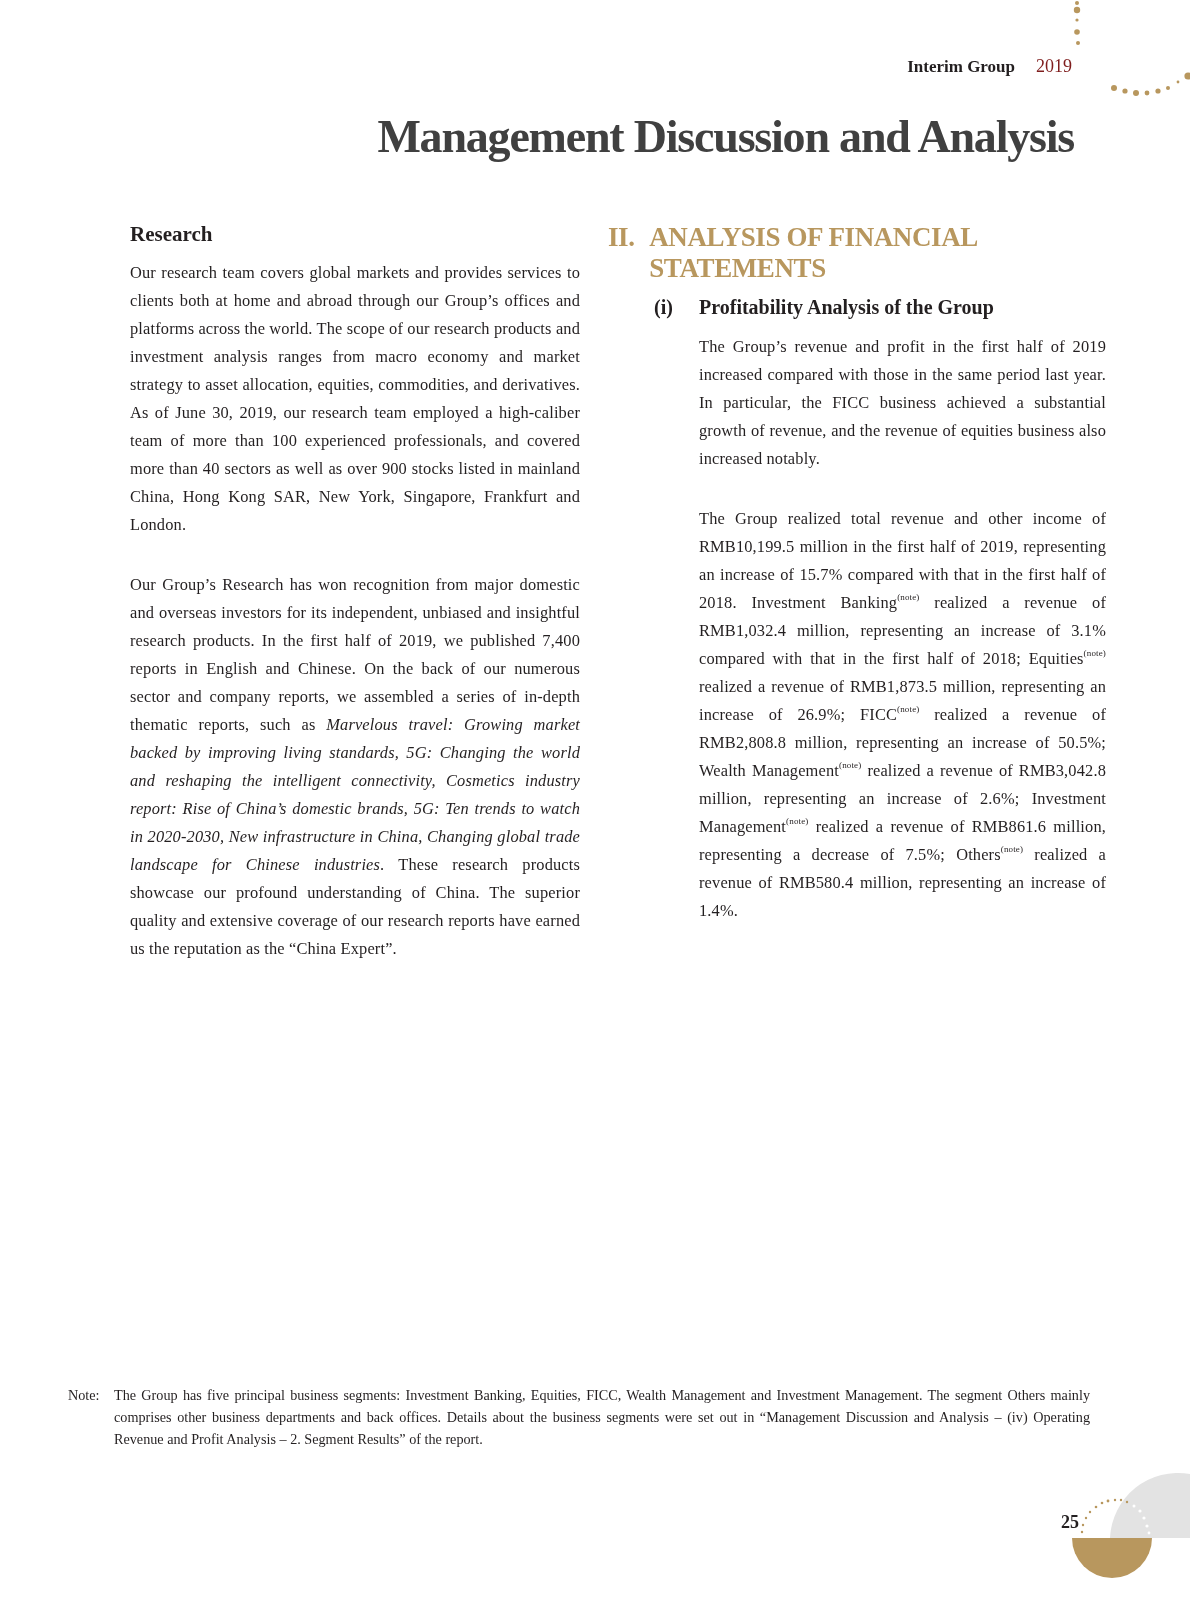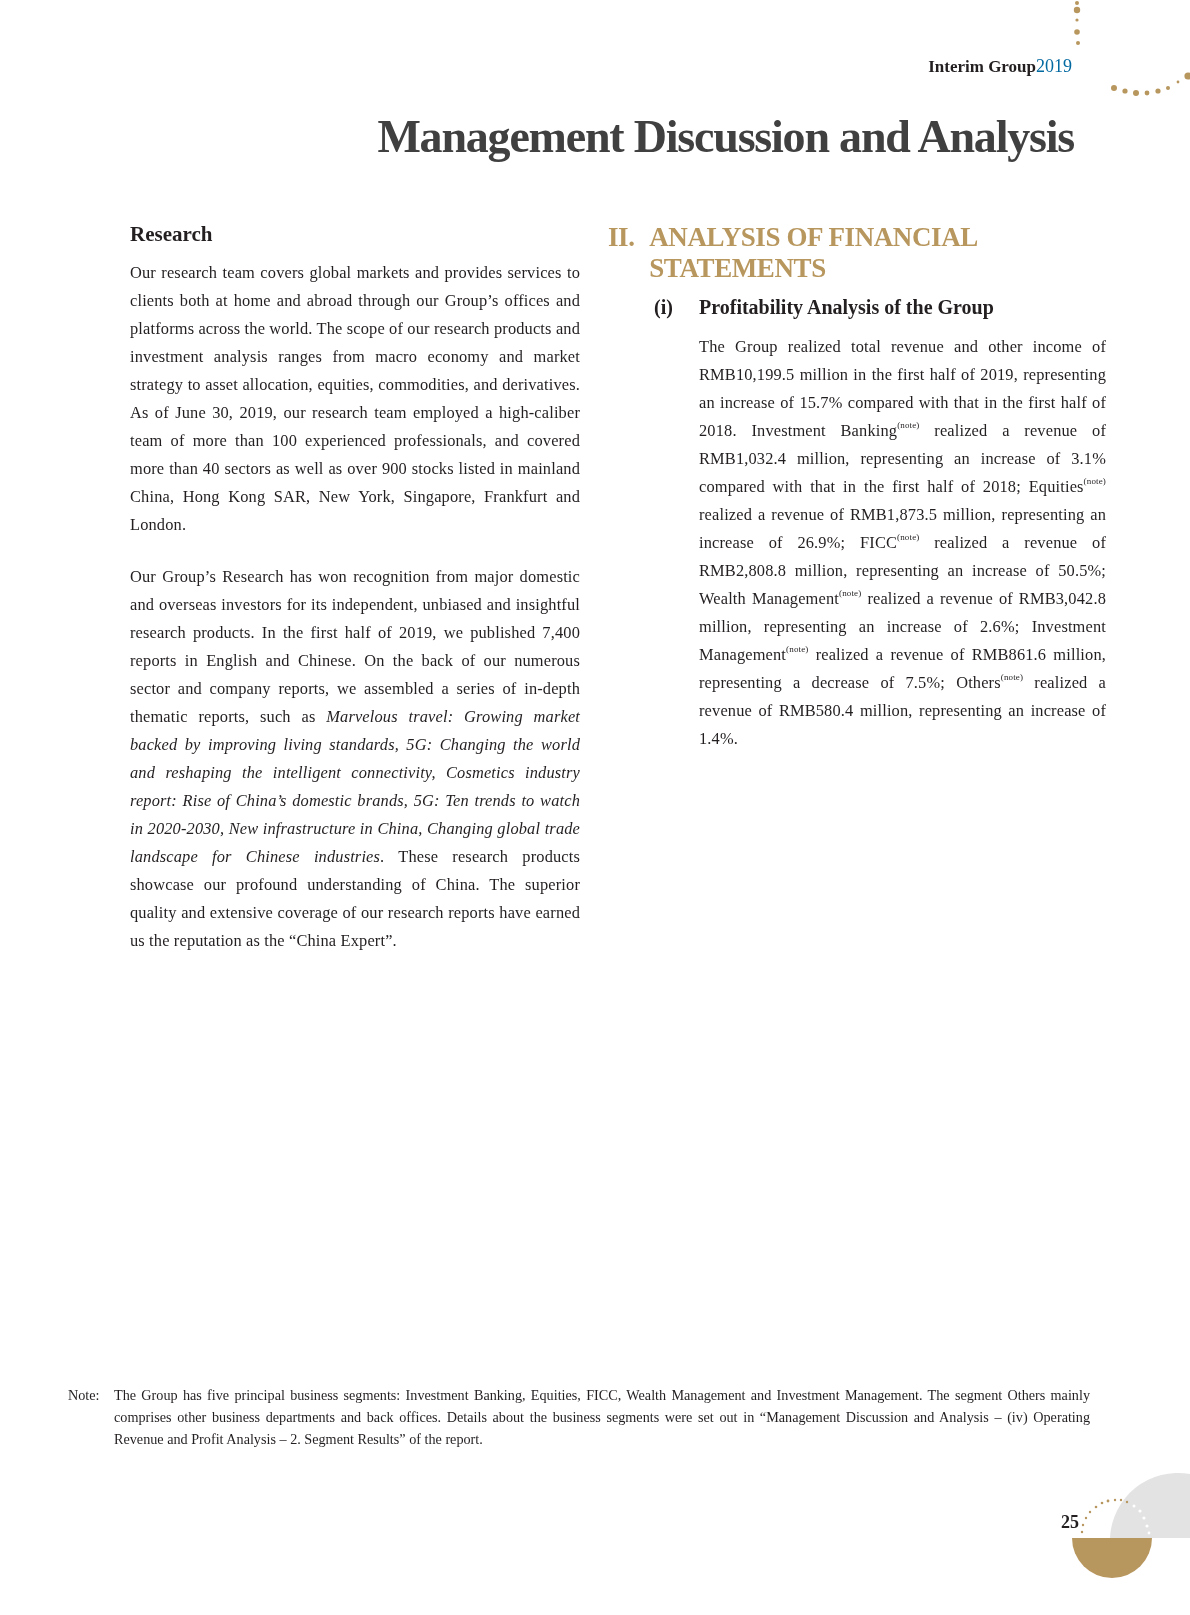--- a/index.html
+++ b/index.html
@@ -1,26 +1,26 @@
 <!DOCTYPE html>
 <html><head>
 <meta charset="utf-8">
 <style>
   html, body { margin: 0; padding: 0; background: #ffffff; }
   body { width: 1190px; height: 1615px; position: relative; overflow: hidden;
          font-family: "Liberation Serif", "DejaVu Serif", serif; color: #231f20; }
   #header-report { position: absolute; right: 118px; top: 56px; font-size: 17px; font-weight: bold; white-space: nowrap; }
-  #header-report .year { font-weight: normal; color: #0369a1; margin-left: 0; font-size: 18px; }
+  #header-report .year { font-weight: normal; color: #7f1d1d; margin-left: 21px; font-size: 18px; }
   #page-title { position: absolute; right: 116px; top: 110px; font-size: 46px; font-weight: bold;
                 color: #404040; letter-spacing: -1.2px; white-space: nowrap; }
   .col-left { position: absolute; left: 130px; top: 222px; width: 450px; font-family: Liberation Serif, serif; }
   .col-right { position: absolute; left: 608px; top: 222px; width: 498px; }
   .h-research { font-size: 21px; font-weight: bold; margin: 0 0 12px 0; }
   .para { font-size: 16.4px; line-height: 28px; text-align: justify; margin: 0; letter-spacing: 0.15px; }
-  .para + .para { margin-top: 24px; }
+  .para + .para { margin-top: 32px; }
   .sec-head { display: flex; font-size: 27px; font-weight: bold; color: #b8975e; letter-spacing: -0.4px; margin-bottom: 12px; }
   .sec-head .num { width: 46px; }
   .sub-head { display: flex; font-size: 20px; font-weight: bold; margin-left: 46px; margin-bottom: 14px; }
   .sub-head .num { width: 45px; }
   .right-body { margin-left: 91px; }
   sup.note { font-size: 9px; vertical-align: 8px; line-height: 0; }
   #footnote { position: absolute; left: 68px; top: 1384px; width: 1022px; display: flex; font-size: 14.2px; line-height: 22px; }
   #footnote .lbl { width: 46px; flex: none; }
   #footnote .txt { text-align: justify; }
   #page-number { position: absolute; left: 1061px; top: 1512px; font-size: 18px; font-weight: bold; }
@@ -62,20 +62,21 @@
 <div class="col-right">
   <div class="sec-head">
     <span class="num">II.</span>
     <span>ANALYSIS OF FINANCIAL STATEMENTS</span>
   </div>
   <div class="sub-head">
     <span class="num">(i)</span>
     <span>Profitability Analysis of the Group</span>
   </div>
   <div class="right-body">
+    <p class="para">The Group’s revenue and profit in the first half of 2019 increased compared with those in the same period last year. In particular, the FICC business achieved a substantial growth of revenue, and the revenue of equities business also increased notably.</p>
     <p class="para"><span>The Group realized total revenue and other income of RMB10,199.5 million in the first half of 2019, representing an increase of 15.7% compared with that in the first half of 2018. </span><span>Investment Banking</span><sup class="note">(note)</sup><span> realized a revenue of RMB1,032.4 million, representing an increase of 3.1% compared with that in the first half of 2018; </span><span>Equities</span><sup class="note">(note)</sup><span> realized a revenue of RMB1,873.5 million, representing an increase of 26.9%; </span><span>FICC</span><sup class="note">(note)</sup><span> realized a revenue of RMB2,808.8 million, representing an increase of 50.5%; </span><span>Wealth Management</span><sup class="note">(note)</sup><span> realized a revenue of RMB3,042.8 million, representing an increase of 2.6%; </span><span>Investment Management</span><sup class="note">(note)</sup><span> realized a revenue of RMB861.6 million, representing a decrease of 7.5%; </span><span>Others</span><sup class="note">(note)</sup><span> realized a revenue of RMB580.4 million, representing an increase of 1.4%.</span></p>
   </div>
 </div>
 
 <div id="footnote">
   <span class="lbl">Note:</span>
   <span class="txt">The Group has five principal business segments: Investment Banking, Equities, FICC, Wealth Management and Investment Management. The segment Others mainly comprises other business departments and back offices. Details about the business segments were set out in “Management Discussion and Analysis – (iv) Operating Revenue and Profit Analysis – 2. Segment Results” of the report.</span>
 </div>
 
 <svg class="deco" style="left:1070px; top:1470px; width:120px; height:145px;" viewBox="0 0 120 145">

